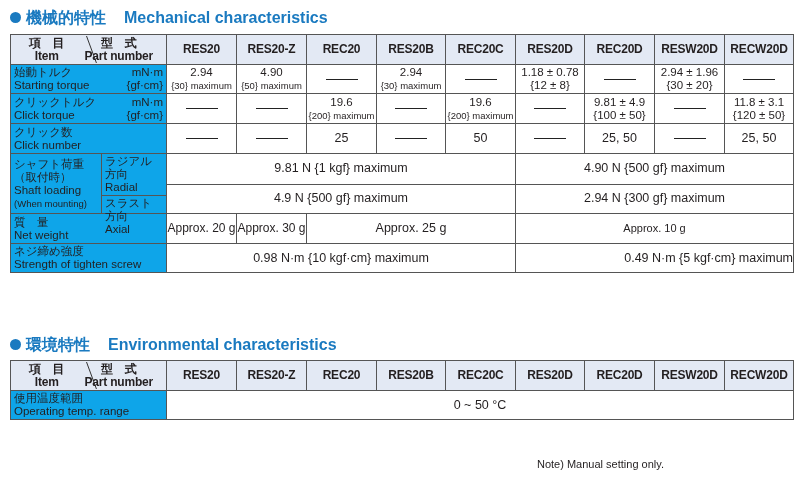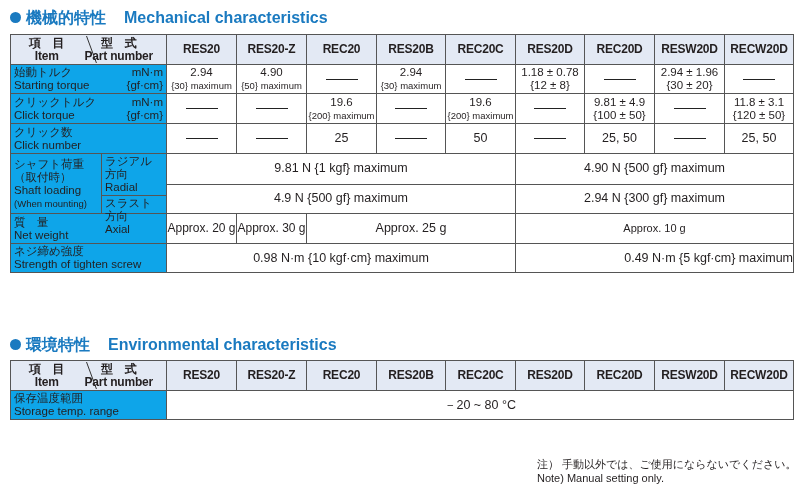--- a/index.html
+++ b/index.html
@@ -245,24 +245,23 @@
     <th>REC20</th>
     <th>RES20B</th>
     <th>REC20C</th>
     <th>RES20D</th>
     <th>REC20D</th>
     <th>RESW20D</th>
     <th>RECW20D</th>
   </tr>
   <tr style="height:29px">
     <td class="lbl">
-      <div>保存温度範囲</div>
-      <div>Storage temp. range</div>
-    </td>
-    <td colspan="9" style="font-size:12.5px;">－20 ~ 80 °C</td>
+      <div>使用温度範囲</div>
+      <div>Operating temp. range</div>
+    </td>
+    <td colspan="9" style="font-size:12.5px;">0 ~ 50 °C</td>
   </tr>
 </tbody>
   </table>
 
 <div class="note">
-  <div>注）  手動以外では、ご使用にならないでください。</div>
   <div>Note) Manual setting only.</div>
 </div>
 
 </body></html>

